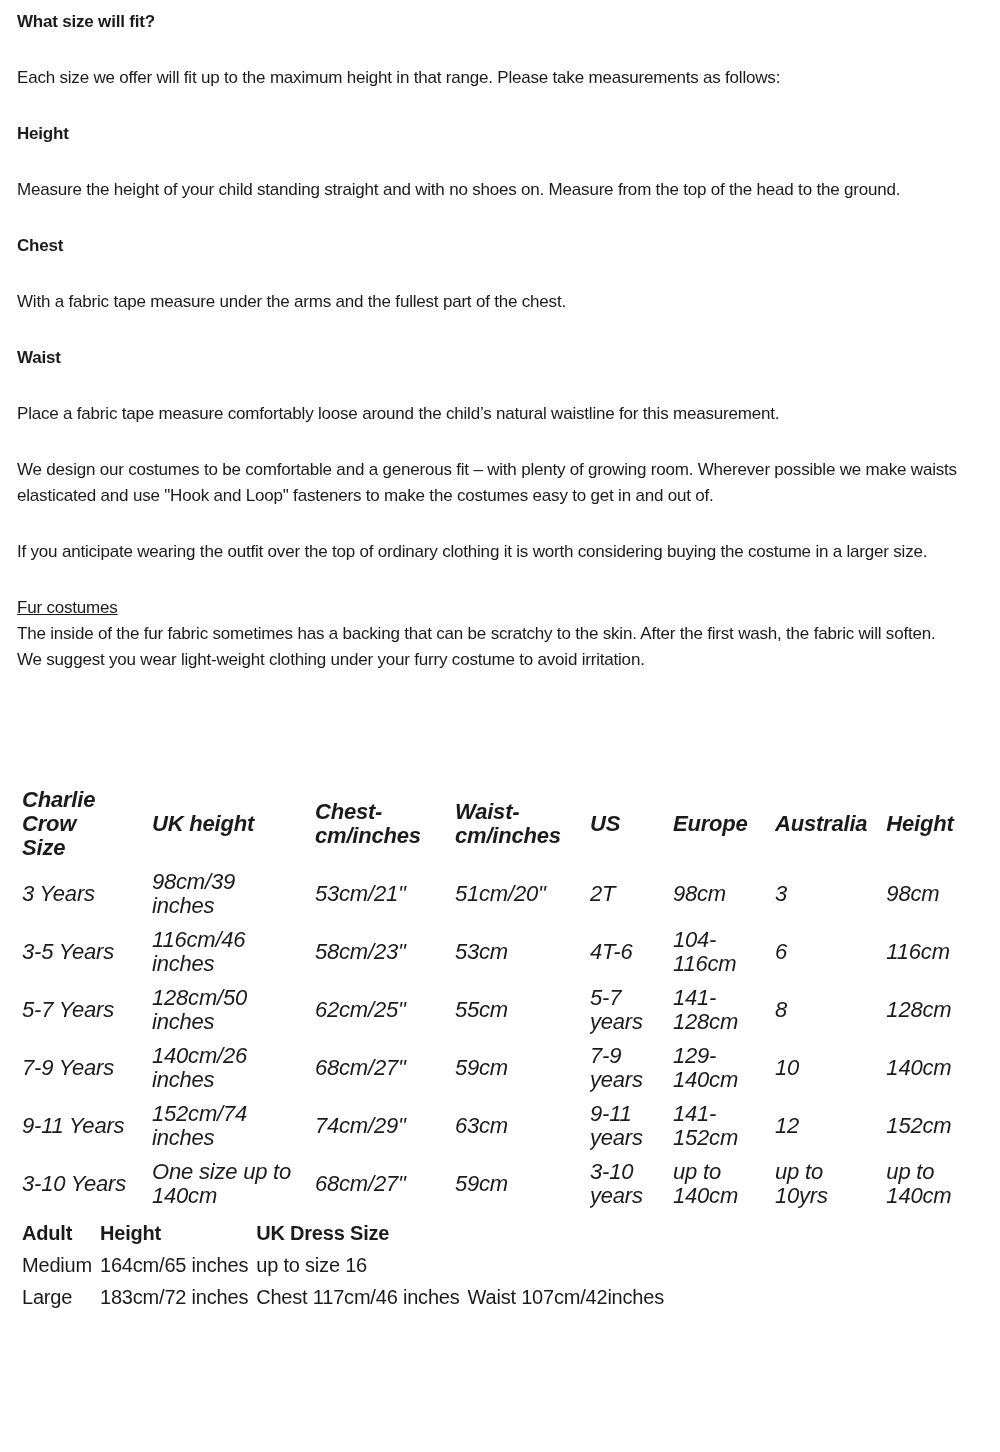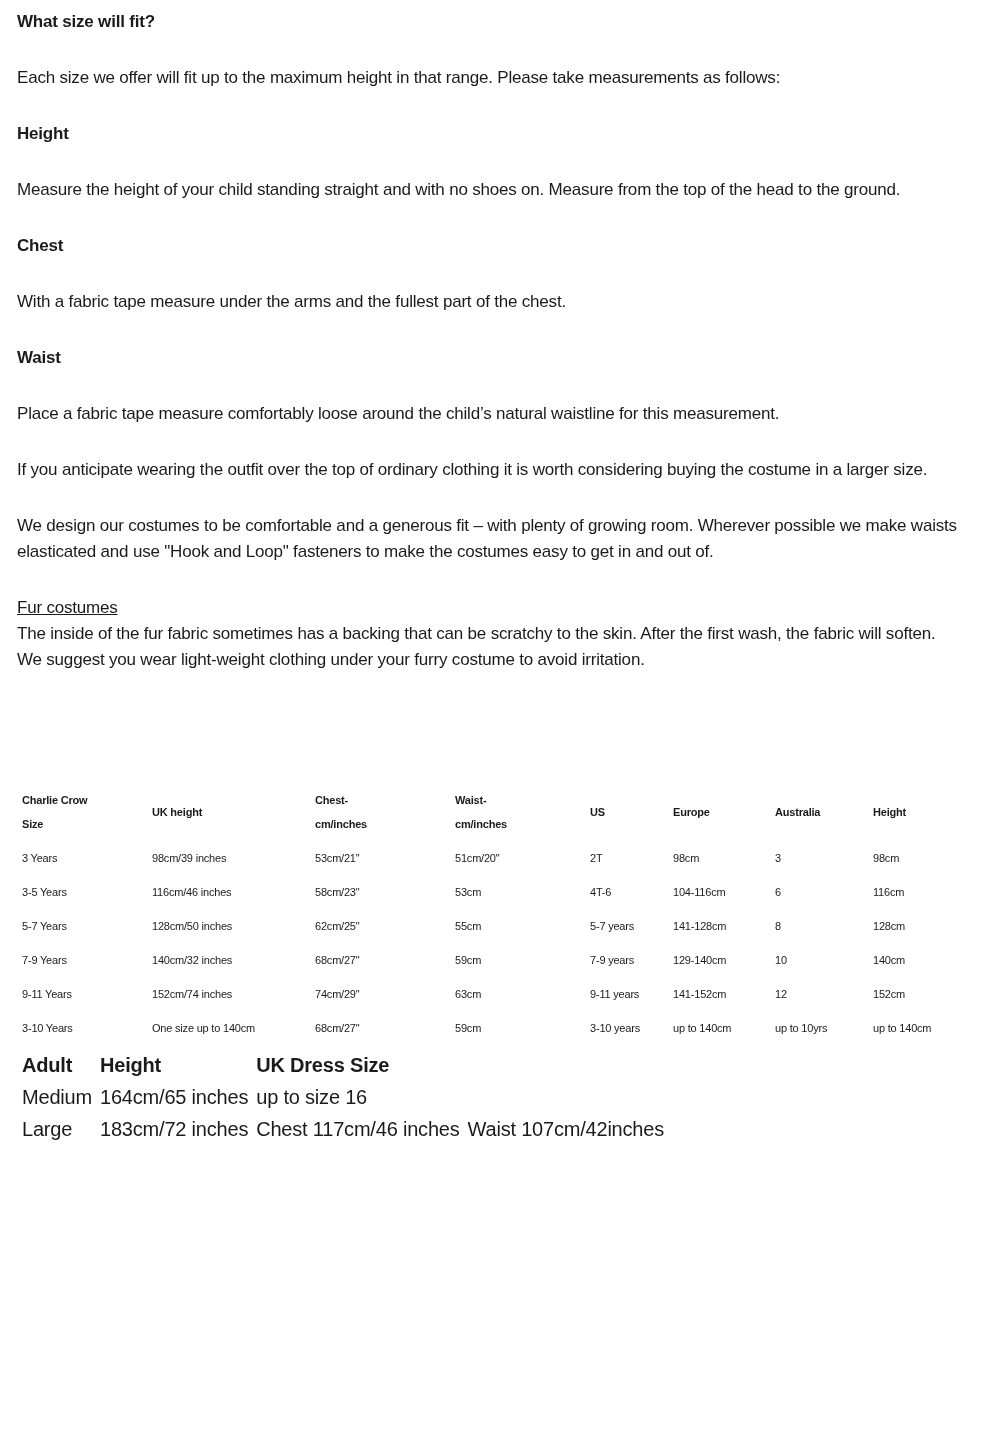--- a/index.html
+++ b/index.html
@@ -29,23 +29,24 @@
     font-weight: normal;
     text-decoration: underline;
     margin-bottom: 0;
     margin-top: 15px;
   }
   
   table.sizes {
     border-collapse: collapse;
     table-layout: fixed;
     margin: 110px 0 0 5px;
-    font-size: 11px;
+    font-size: 22px;
     line-height: 24px;
     letter-spacing: -0.2px;
+    font-style: italic;
   }
   table.sizes th, table.sizes td {
     text-align: left;
     vertical-align: middle;
     padding: 5px 20px 5px 0;
     font-weight: normal;
     overflow: hidden;
   }
   table.sizes th {
     font-weight: bold;
@@ -82,22 +83,22 @@
 
     <h2>Height</h2>
     <p>Measure the height of your child standing straight and with no shoes on. Measure from the top of the head to the ground.</p>
 
     <h2>Chest</h2>
     <p>With a fabric tape measure under the arms and the fullest part of the chest.</p>
 
     <h2>Waist</h2>
     <p>Place a fabric tape measure comfortably loose around the child’s natural waistline for this measurement.</p>
 
+    <p>We design our costumes to be comfortable and a generous fit – with plenty of growing room. Wherever possible we make waists elasticated and use "Hook and Loop" fasteners to make the costumes easy to get in and out of.</p>
     <p>If you anticipate wearing the outfit over the top of ordinary clothing it is worth considering buying the costume in a larger size.</p>
-    <p>We design our costumes to be comfortable and a generous fit – with plenty of growing room. Wherever possible we make waists elasticated and use "Hook and Loop" fasteners to make the costumes easy to get in and out of.</p>
 
     <p class="fur-heading">Fur costumes</p>
     <p>The inside of the fur fabric sometimes has a backing that can be scratchy to the skin. After the first wash, the fabric will soften. We suggest you wear light-weight clothing under your furry costume to avoid irritation.</p>
   </div>
 
   <table class="sizes">
     <colgroup>
       <col style="width:130px">
         <col style="width:163px">
         <col style="width:140px">
@@ -148,21 +149,21 @@
         <td>128cm/50 inches</td>
         <td>62cm/25"</td>
         <td>55cm</td>
         <td>5-7 years</td>
         <td>141-128cm</td>
         <td>8</td>
         <td>128cm</td>
       </tr>
       <tr>
         <td>7-9 Years</td>
-        <td>140cm/32 inches</td>
+        <td>140cm/26 inches</td>
         <td>68cm/27"</td>
         <td>59cm</td>
         <td>7-9 years</td>
         <td>129-140cm</td>
         <td>10</td>
         <td>140cm</td>
       </tr>
       <tr>
         <td>9-11 Years</td>
         <td>152cm/74 inches</td>

